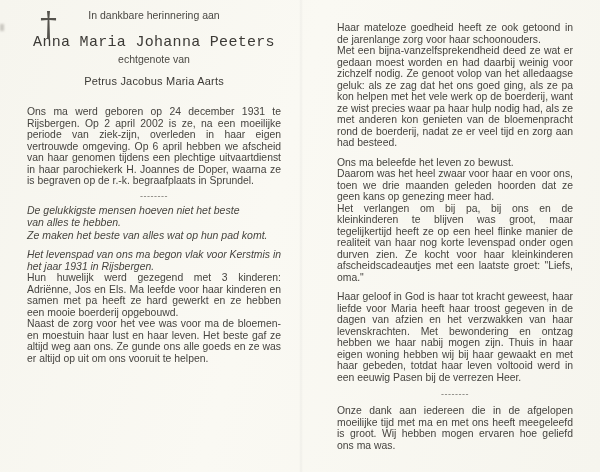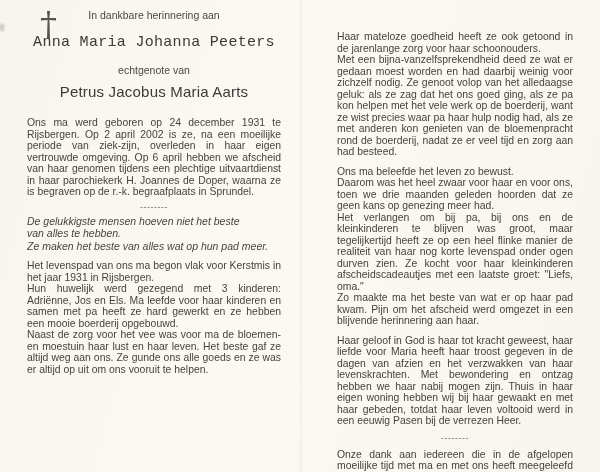--- a/index.html
+++ b/index.html
@@ -32,53 +32,53 @@
   .cross {
     position: absolute;
     left: 13px; top: 4px;
     font-family: "DejaVu Serif", serif;
     font-size: 34px;
     line-height: 40px;
     color: #55534d;
   }
   .intro    { margin-top: 9px; text-align: center; font-size: 10.5px; color: #4a4843; }
   .name     { margin-top: 11px; text-align: center; font-size: 15px; letter-spacing: 0.3px; color: #3c3a36; line-height: 21px; font-family: Liberation Mono, monospace; }
-  .relation { margin-top: 11px; text-align: center; font-size: 10.5px; color: #4a4843; }
-  .spouse   { margin-top: 6px;  text-align: center; font-size: 15px;   letter-spacing: 0.2px; color: #3c3a36; line-height: 20px; }
+  .relation { text-align: center; font-size: 10.5px; color: #4a4843; }
+  .spouse   { margin-top: 6px;  text-align: center; font-size: 11px;   letter-spacing: 0.2px; color: #3c3a36; line-height: 20px; }
 
   p.body {
     margin: 0;
     font-size: 10.4px;
     line-height: 11.5px;
     text-align: justify;
   }
   .mt-body  { margin-top: 15px !important; }
   .mt-gap   { margin-top: 8px  !important; }
-  .mt-quote { margin-top: 8px  !important; }
+  .mt-quote { margin-top: 8px  !important; font-style: italic; }
 
   .dashes {
     text-align: center;
     font-size: 9px;
     line-height: 8px;
     letter-spacing: 0.5px;
     color: #72706a;
     margin: 5px 0 4px 0;
   }
   .dashes-r { margin: 7px 0 7px 0; }
 
   .quote {
     margin-top: 2px;
     font-style: italic;
     text-align: left;
     font-size: 10.5px;
     line-height: 12.6px;
     color: #47453f;
   }
 
-  .col-right p.body:first-child { margin-top: 31px; }
+  .col-right p.body:first-child { margin-top: 22px; }
 </style>
 </head>
 <body>
 
 <div class="card">
   <div class="crease"></div>
   <div class="scan-mark"></div>
 
   <div class="col col-left">
     <span class="cross">†</span>
@@ -91,21 +91,21 @@
 
     <div class="spouse">Petrus Jacobus Maria Aarts</div>
 
     <p class="body mt-body">Ons ma werd geboren op 24 december 1931 te Rijsbergen. Op 2 april 2002 is ze, na een moeilijke periode van ziek-zijn, overleden in haar eigen vertrouwde omgeving. Op 6 april hebben we afscheid van haar genomen tijdens een plechtige uitvaartdienst in haar parochiekerk H. Joannes de Doper, waarna ze is begraven op de r.-k. begraafplaats in Sprundel.</p>
 
     <div class="dashes">--------</div>
 
     <div class="quote">
       <div>De gelukkigste mensen hoeven niet het beste</div>
       <div>van alles te hebben.</div>
-      <div>Ze maken het beste van alles wat op hun pad meer.</div>
+      <div>Ze maken het beste van alles wat op hun pad komt.</div>
     </div>
 
     <p class="body mt-quote">Het levenspad van ons ma begon vlak voor Kerstmis in het jaar 1931 in Rijsbergen.</p>
 
 
 
     <p class="body">Hun huwelijk werd gezegend met 3 kinderen: Adriënne, Jos en Els. Ma leefde voor haar kinderen en samen met pa heeft ze hard gewerkt en ze hebben een mooie boerderij opgebouwd.</p>
 
     <p class="body">Naast de zorg voor het vee was voor ma de bloemen- en moestuin haar lust en haar leven. Het beste gaf ze altijd weg aan ons. Ze gunde ons alle goeds en ze was er altijd op uit om ons vooruit te helpen.</p>
   </div>
@@ -114,21 +114,20 @@
     <p class="body">Haar mateloze goedheid heeft ze ook getoond in de jarenlange zorg voor haar schoonouders.</p>
 
     <p class="body">Met een bijna-vanzelfsprekendheid deed ze wat er gedaan moest worden en had daarbij weinig voor zichzelf nodig. Ze genoot volop van het alledaagse geluk: als ze zag dat het ons goed ging, als ze pa kon helpen met het vele werk op de boerderij, want ze wist precies waar pa haar hulp nodig had, als ze met anderen kon genieten van de bloemenpracht rond de boerderij, nadat ze er veel tijd en zorg aan had besteed.</p>
 
     <p class="body mt-gap">Ons ma beleefde het leven zo bewust.</p>
 
     <p class="body">Daarom was het heel zwaar voor haar en voor ons, toen we drie maanden geleden hoorden dat ze geen kans op genezing meer had.</p>
 
     <p class="body">Het verlangen om bij pa, bij ons en de kleinkinderen te blijven was groot, maar tegelijkertijd heeft ze op een heel flinke manier de realiteit van haar nog korte levenspad onder ogen durven zien. Ze kocht voor haar kleinkinderen afscheidscadeautjes met een laatste groet: "Liefs, oma."</p>
 
-    <p class="body">Zo maakte ma het beste van wat er op haar pad kwam. Pijn om het afscheid werd omgezet in een blijvende herinnering aan haar.</p>
 
     <p class="body mt-gap">Haar geloof in God is haar tot kracht geweest, haar liefde voor Maria heeft haar troost gegeven in de dagen van afzien en het verzwakken van haar levenskrachten. Met bewondering en ontzag hebben we haar nabij mogen zijn. Thuis in haar eigen woning hebben wij bij haar gewaakt en met haar gebeden, totdat haar leven voltooid werd in een eeuwig Pasen bij de verrezen Heer.</p>
 
     <div class="dashes dashes-r">--------</div>
 
     <p class="body">Onze dank aan iedereen die in de afgelopen moeilijke tijd met ma en met ons heeft meegeleefd is groot. Wij hebben mogen ervaren hoe geliefd ons ma was.</p>
 
   </div>
 </div>
 

